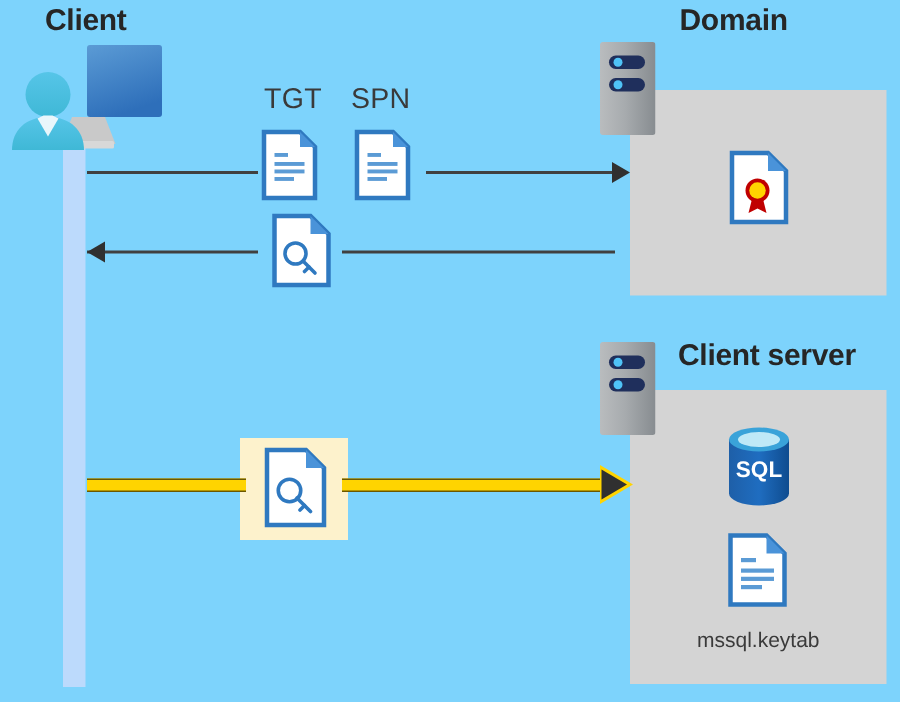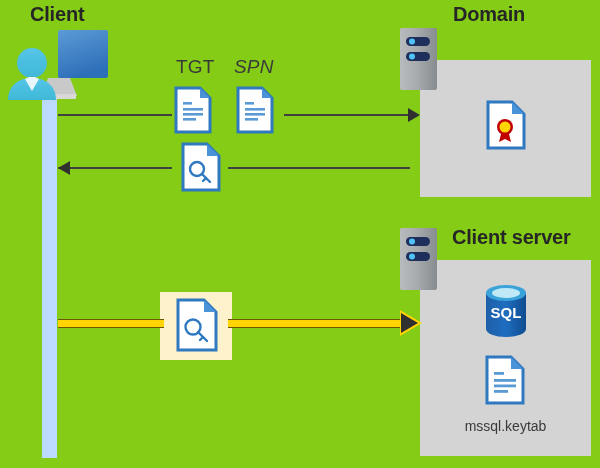--- a/index.html
+++ b/index.html
@@ -7,21 +7,21 @@
     padding: 0;
     background: #ffffff;
   }
   body {
     font-family: "Liberation Sans", sans-serif;
   }
   #canvas {
     position: relative;
     width: 600px;
     height: 468px;
-    background: #84cc16;
+    background: #7dd3fc;
     overflow: hidden;
   }
   .abs { position: absolute; }
 
   
   .title {
     font-weight: bold;
     color: #262626;
     font-size: 20px;
     line-height: 25px;
@@ -104,21 +104,21 @@
   }
 
   
   .doc-label {
     font-size: 19px;
     color: #3a3a3a;
     letter-spacing: 0.2px;
     text-align: right;
   }
   #tgt-label { left: 176px; top: 56px; }
-  #spn-label { left: 234px; top: 56px; font-style: italic; }
+  #spn-label { left: 234px; top: 56px; }
 
   #keytab-label {
     left: 420px; top: 418px; width: 171px;
     text-align: center;
     font-size: 14px;
     color: #3a3a3a;
   }
 
   
   #doc-tgt  { left: 174px; top: 86px; width: 38px; height: 48px; }

